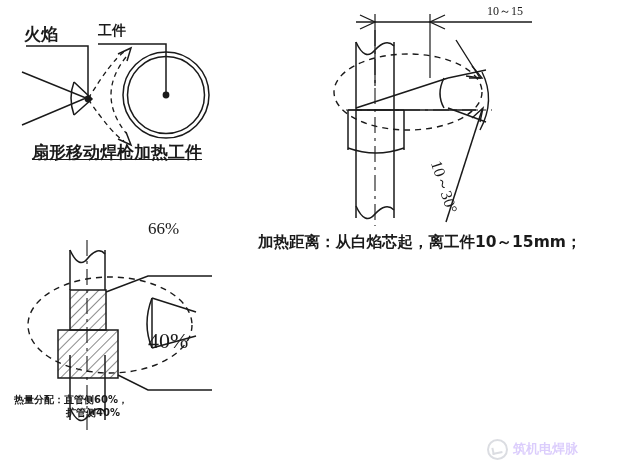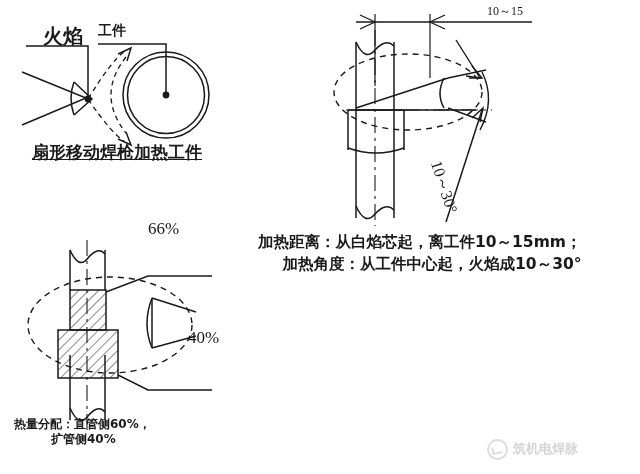--- a/index.html
+++ b/index.html
@@ -29,61 +29,61 @@
     line-height: 1.25;
   }
   .cn {
     font-family: "DejaVu Sans", "Liberation Sans", sans-serif;
     font-weight: 600;
   }
   .num {
     font-family: "Liberation Serif", "DejaVu Serif", serif;
   }
   
-  #label-flame   { left: 24px;  top: 24px;  font-size: 20px; margin-left: 19px; }
+  #label-flame   { left: 24px;  top: 24px;  font-size: 17px; }
   #label-work    { left: 98px;  top: 22px;  font-size: 14px; }
   #caption-fan   { left: 32px;  top: 142px; font-size: 17px; text-decoration: underline; }
   
   #dim-distance  { left: 487px; top: 4px;   font-size: 12px; }
   #dim-angle {
     left: 445px; top: 158px;
     font-size: 16px;
     transform: rotate(72deg);
     transform-origin: left top;
   }
   
   #notes {
     left: 258px; top: 233px;
     font-size: 15.5px;
     letter-spacing: 0px;
   }
   #notes div { margin-bottom: 3px; text-align: right; }
   
   #label-60      { left: 148px; top: 218px; font-size: 17px; }
-  #label-40      { left: 148px; top: 327px; font-size: 17px; padding-left: 40px; }
-  #caption-heat  { left: 14px;  top: 417px; font-size: 12px; }
-  #caption-heat .ln2 { margin-left: 37px; }
+  #label-40      { left: 148px; top: 327px; font-size: 22px; }
+  #caption-heat  { left: 14px;  top: 394px; font-size: 10px; }
+  #caption-heat .ln2 { margin-left: 52px; }
   
   #watermark {
     position: absolute;
     left: 487px;
     top: 437px;
     width: 146px;
     height: 24px;
     display: flex;
     align-items: center;
     gap: 5px;
     opacity: 0.30;
     filter: blur(0.35px);
   }
   #watermark .wm-text {
     font-family: "DejaVu Sans", "Liberation Sans", sans-serif;
     font-size: 13px;
     font-weight: 700;
-    color: #737373;
+    color: #8b5cf6;
     white-space: nowrap;
   }
   #watermark .wm-mark {
     width: 17px; height: 17px;
     border: 2px solid #8b90a0;
     border-radius: 50%;
     flex: 0 0 auto;
     position: relative;
   }
   #watermark .wm-mark::after {
@@ -182,21 +182,20 @@
       <path d="M136 40 L160 78 L146 76" stroke-width="1.4"></path>
       <path d="M152 66 L162 78 L149 78" stroke-width="1.4"></path>
     </g>
   </svg>
 
   <div class="lbl num" id="dim-distance">10～15</div>
   <div class="lbl num" id="dim-angle">10～30°</div>
 
   <div class="lbl cn" id="notes">
     <div>加热距离：从白焰芯起，离工件10～15mm；</div>
-    <div>加热角度：从工件中心起，火焰成10～30°</div>
   </div>
 
   <svg class="dgm" id="diagram-bottom-left" width="250" height="245" style="left:0px; top:220px;">
     <defs>
       <pattern id="hatch" width="7" height="7" patternUnits="userSpaceOnUse" patternTransform="rotate(45)">
         <line x1="0" y1="0" x2="0" y2="7" stroke="#1a1a1a" stroke-width="1"></line>
       </pattern>
     </defs>
 
     <g fill="none" stroke="#1a1a1a" stroke-width="1.5">

